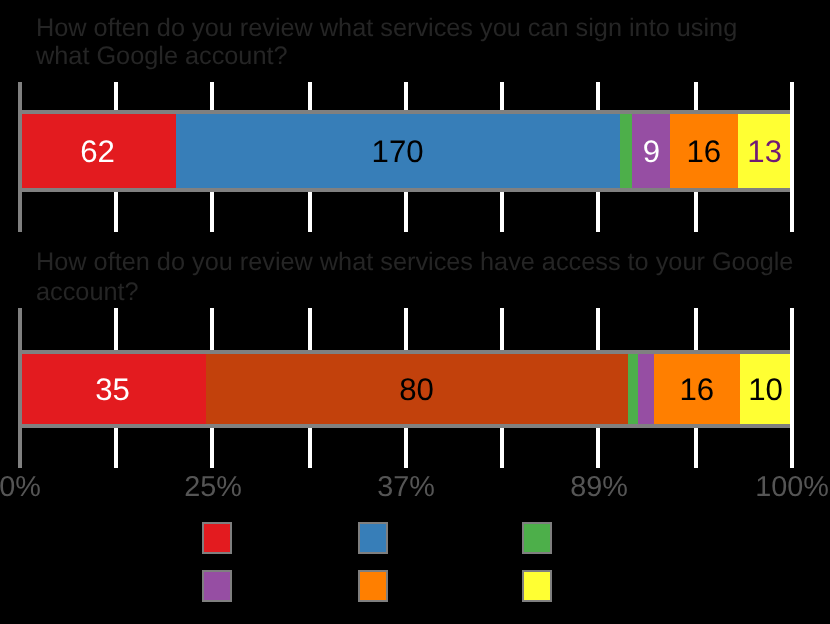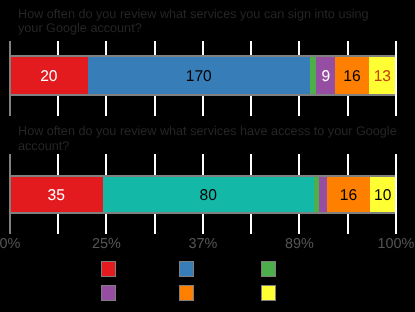--- a/index.html
+++ b/index.html
@@ -52,51 +52,51 @@
   .legend-label{margin-left:6px;font-size:10px;line-height:1;color:#000000;white-space:nowrap;}
 </style>
 </head>
 <body>
 
 <div class="page">
 
   <div class="chart">
     <div class="chart-title" style="top:7.5px">
       <div class="title-line" style="top:0px">How often do you review what services you can sign into using</div>
-      <div class="title-line" style="top:14.2px">your Google account?</div>
+      <div class="title-line" style="top:14.2px">what Google account?</div>
     </div>
     <div class="plot">
       <div class="gridline" style="left:9px;top:41.1px;height:74.7px"></div>
       <div class="gridline" style="left:57px;top:41.1px;height:74.7px"></div>
       <div class="gridline" style="left:105px;top:41.1px;height:74.7px"></div>
       <div class="gridline" style="left:154px;top:41.1px;height:74.7px"></div>
       <div class="gridline" style="left:202px;top:41.1px;height:74.7px"></div>
       <div class="gridline" style="left:250px;top:41.1px;height:74.7px"></div>
       <div class="gridline" style="left:298px;top:41.1px;height:74.7px"></div>
       <div class="gridline" style="left:347px;top:41.1px;height:74.7px"></div>
       <div class="gridline front" style="left:395px;top:41.1px;height:74.7px"></div>
       <div class="spine" style="left:9px;top:41.1px;height:74.7px"></div>
 
       <div class="stacked-bar" style="left:10px;top:57px;width:386px;height:37px">
         <div class="segment" style="left: 0px; width: 77.6196px; background: rgb(227, 27, 31); color: rgb(255, 255, 255); z-index: 10;">
-          <span class="segment-label">20</span>
+          <span class="segment-label">62</span>
         </div>
         <div class="segment" style="left: 77.6196px; width: 222.37px; background: rgb(55, 126, 184); color: rgb(0, 0, 0); z-index: 9;">
           <span class="segment-label">170</span>
         </div>
         <div class="segment" style="left: 299.989px; width: 6.29348px; background: rgb(77, 175, 74); color: rgb(0, 0, 0); z-index: 8;">
           <span class="segment-label"></span>
         </div>
         <div class="segment" style="left: 306.283px; width: 18.8804px; background: rgb(150, 78, 163); color: rgb(255, 255, 255); z-index: 7;">
           <span class="segment-label">9</span>
         </div>
         <div class="segment" style="left: 325.163px; width: 33.5652px; background: rgb(255, 127, 0); color: rgb(0, 0, 0); z-index: 6;">
           <span class="segment-label">16</span>
         </div>
-        <div class="segment" style="left: 358.728px; width: 27.2717px; background: rgb(255, 255, 51); color: #c2410c; z-index: 5;">
+        <div class="segment" style="left: 358.728px; width: 27.2717px; background: rgb(255, 255, 51); color: #701a75; z-index: 5;">
           <span class="segment-label">13</span>
         </div>
         <div class="bar-outline"></div>
       </div>
     </div>
   </div>
 
   <div class="chart">
     <div class="chart-title" style="top:125.4px">
       <div class="title-line" style="top:0px">How often do you review what services have access to your Google</div>
@@ -111,21 +111,21 @@
       <div class="gridline" style="left:250px;top:154px;height:80px"></div>
       <div class="gridline" style="left:298px;top:154px;height:80px"></div>
       <div class="gridline" style="left:347px;top:154px;height:80px"></div>
       <div class="gridline front" style="left:395px;top:154px;height:80px"></div>
       <div class="spine" style="left:9px;top:154px;height:80px"></div>
 
       <div class="stacked-bar" style="left:10px;top:177px;width:386px;height:35px">
         <div class="segment" style="left: 0px; width: 92.5342px; background: rgb(227, 27, 31); color: rgb(255, 255, 255); z-index: 10;">
           <span class="segment-label">35</span>
         </div>
-        <div class="segment" style="left: 92.5342px; width: 211.507px; background: #14b8a6; color: rgb(0, 0, 0); z-index: 9;">
+        <div class="segment" style="left: 92.5342px; width: 211.507px; background: #c2410c; color: rgb(0, 0, 0); z-index: 9;">
           <span class="segment-label">80</span>
         </div>
         <div class="segment" style="left: 304.041px; width: 5.28767px; background: rgb(77, 175, 74); color: rgb(0, 0, 0); z-index: 8;">
           <span class="segment-label"></span>
         </div>
         <div class="segment" style="left: 309.329px; width: 7.93151px; background: rgb(150, 78, 163); color: rgb(0, 0, 0); z-index: 7;">
           <span class="segment-label"></span>
         </div>
         <div class="segment" style="left: 317.26px; width: 42.3014px; background: rgb(255, 127, 0); color: rgb(0, 0, 0); z-index: 6;">
           <span class="segment-label">16</span>

